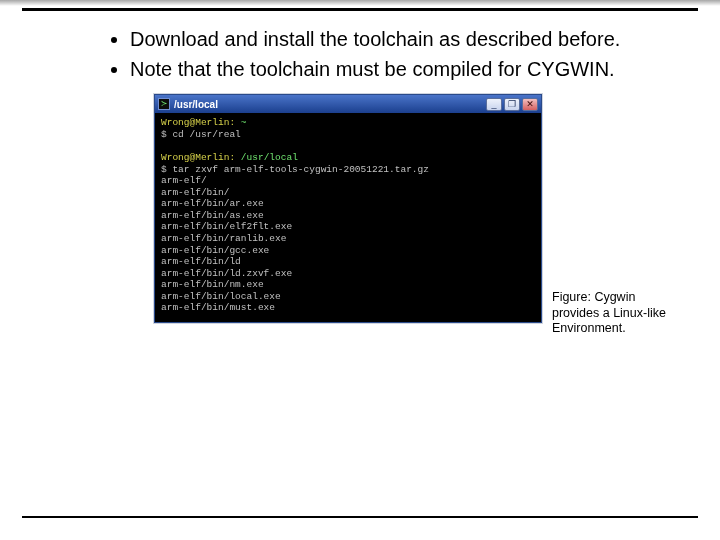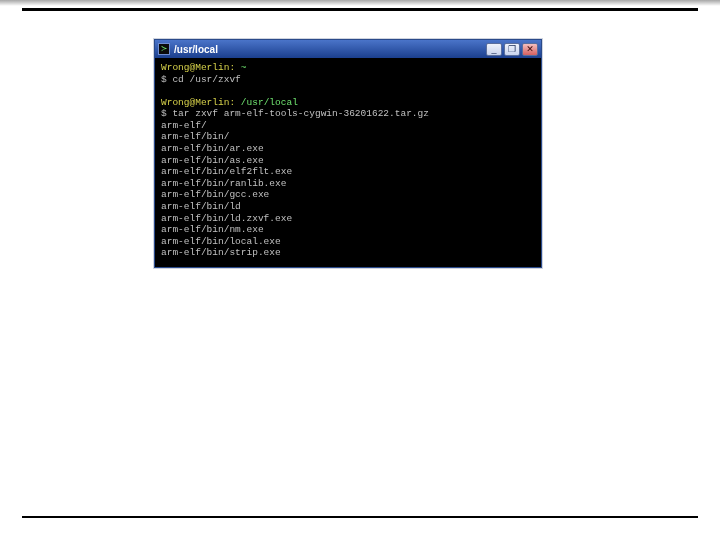--- a/index.html
+++ b/index.html
@@ -51,49 +51,54 @@
 </style>
 </head>
 <body>
 
 <div class="slide">
   <div class="edge-shadow"></div>
 
   <hr class="rule-heavy">
 
   <div class="body">
+    <ul class="bullets">
+      <li>Download and install the toolchain as described before.</li>
+      <li>Note that the toolchain must be compiled for CYGWIN.</li>
+    </ul>
 
     <div class="figure-area">
       <div class="win">
         <div class="titlebar">
           <div class="tb-icon">
               <span>≻</span>
             </div>
           <div class="tb-title">/usr/local</div>
           <div class="tb-btns">
             <div class="tb-btn">_</div>
             <div class="tb-btn">❐</div>
             <div class="tb-btn close">✕</div>
           </div>
         </div>
         <div class="term"><span class="yel">Wrong@Merlin:</span><span class="grn"> ~</span>
-<span>$ cd /usr/zxvf</span>
+<span>$ cd /usr/real</span>
 
 <span class="yel">Wrong@Merlin:</span><span class="grn"> /usr/local</span>
-<span>$ tar zxvf arm-elf-tools-cygwin-36201622.tar.gz</span>
+<span>$ tar zxvf arm-elf-tools-cygwin-20051221.tar.gz</span>
 <span>arm-elf/</span>
 <span>arm-elf/bin/</span>
 <span>arm-elf/bin/ar.exe</span>
 <span>arm-elf/bin/as.exe</span>
 <span>arm-elf/bin/elf2flt.exe</span>
 <span>arm-elf/bin/ranlib.exe</span>
 <span>arm-elf/bin/gcc.exe</span>
 <span>arm-elf/bin/ld</span>
 <span>arm-elf/bin/ld.zxvf.exe</span>
 <span>arm-elf/bin/nm.exe</span>
 <span>arm-elf/bin/local.exe</span>
-<span>arm-elf/bin/strip.exe</span></div>
+<span>arm-elf/bin/must.exe</span></div>
       </div>
+      <div class="caption">Figure: Cygwin provides a Linux-like Environment.</div>
     </div>
   </div>
 
   <hr class="rule-thin">
 </div>
 
 </body></html>

